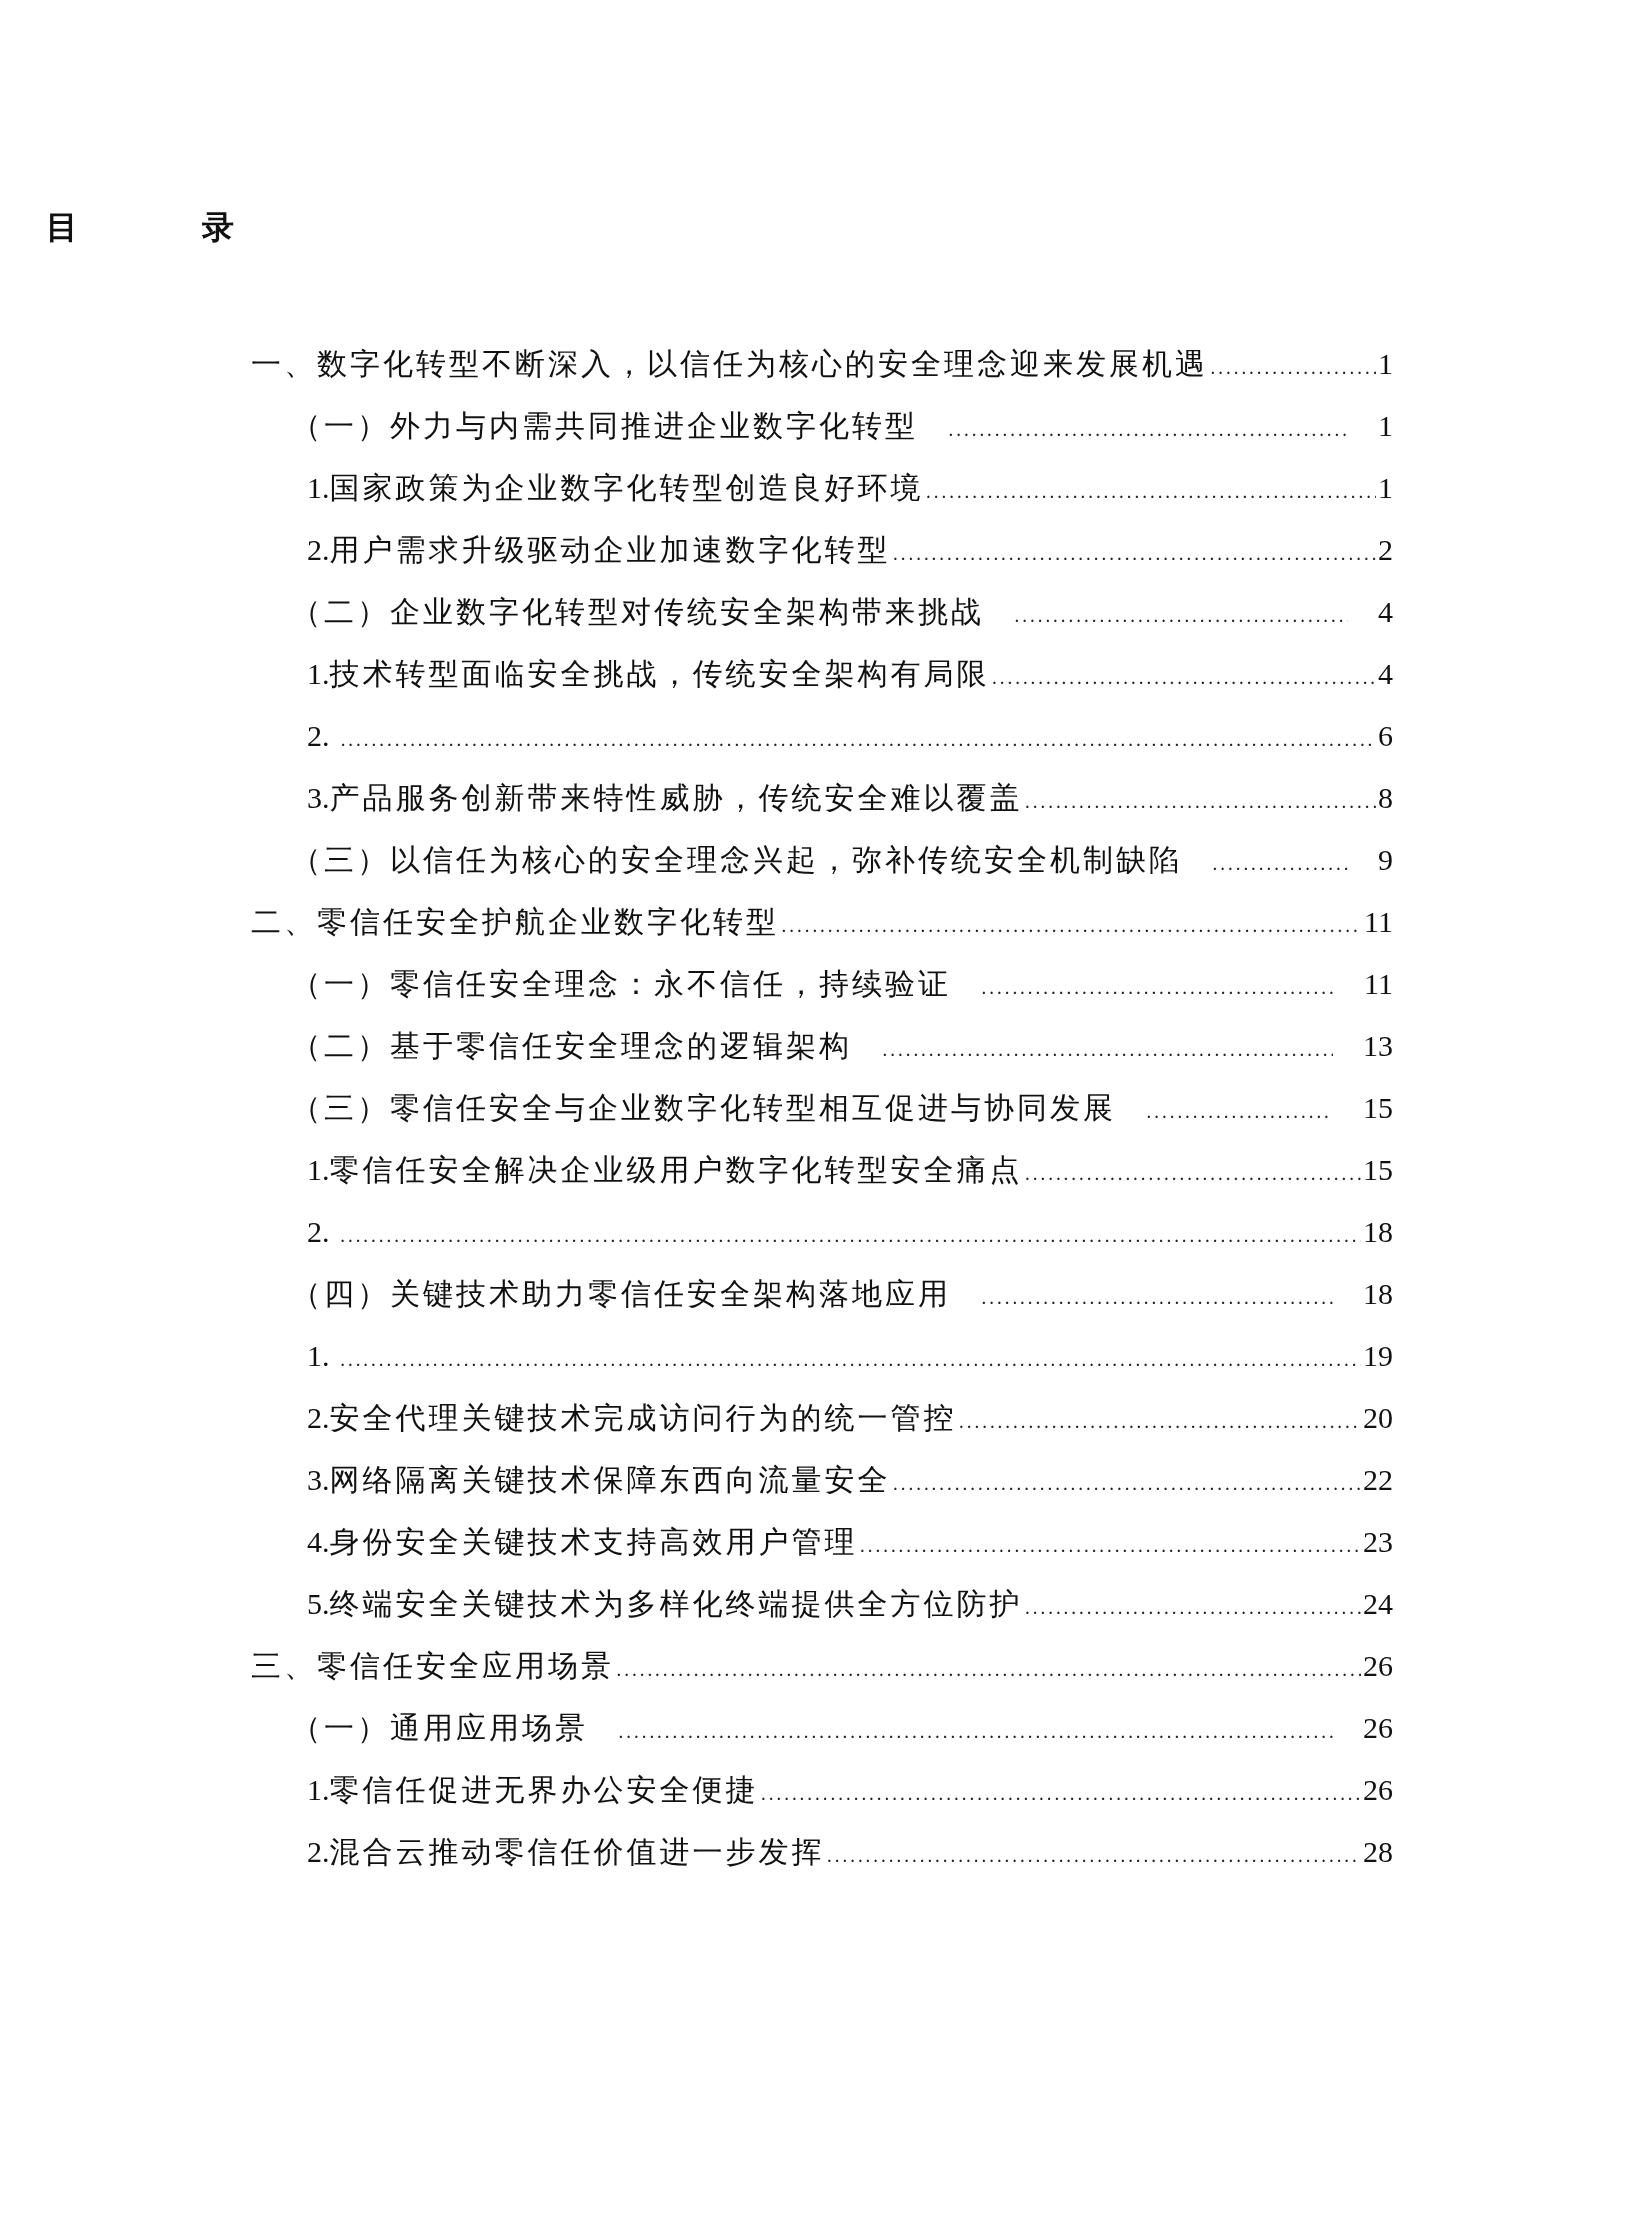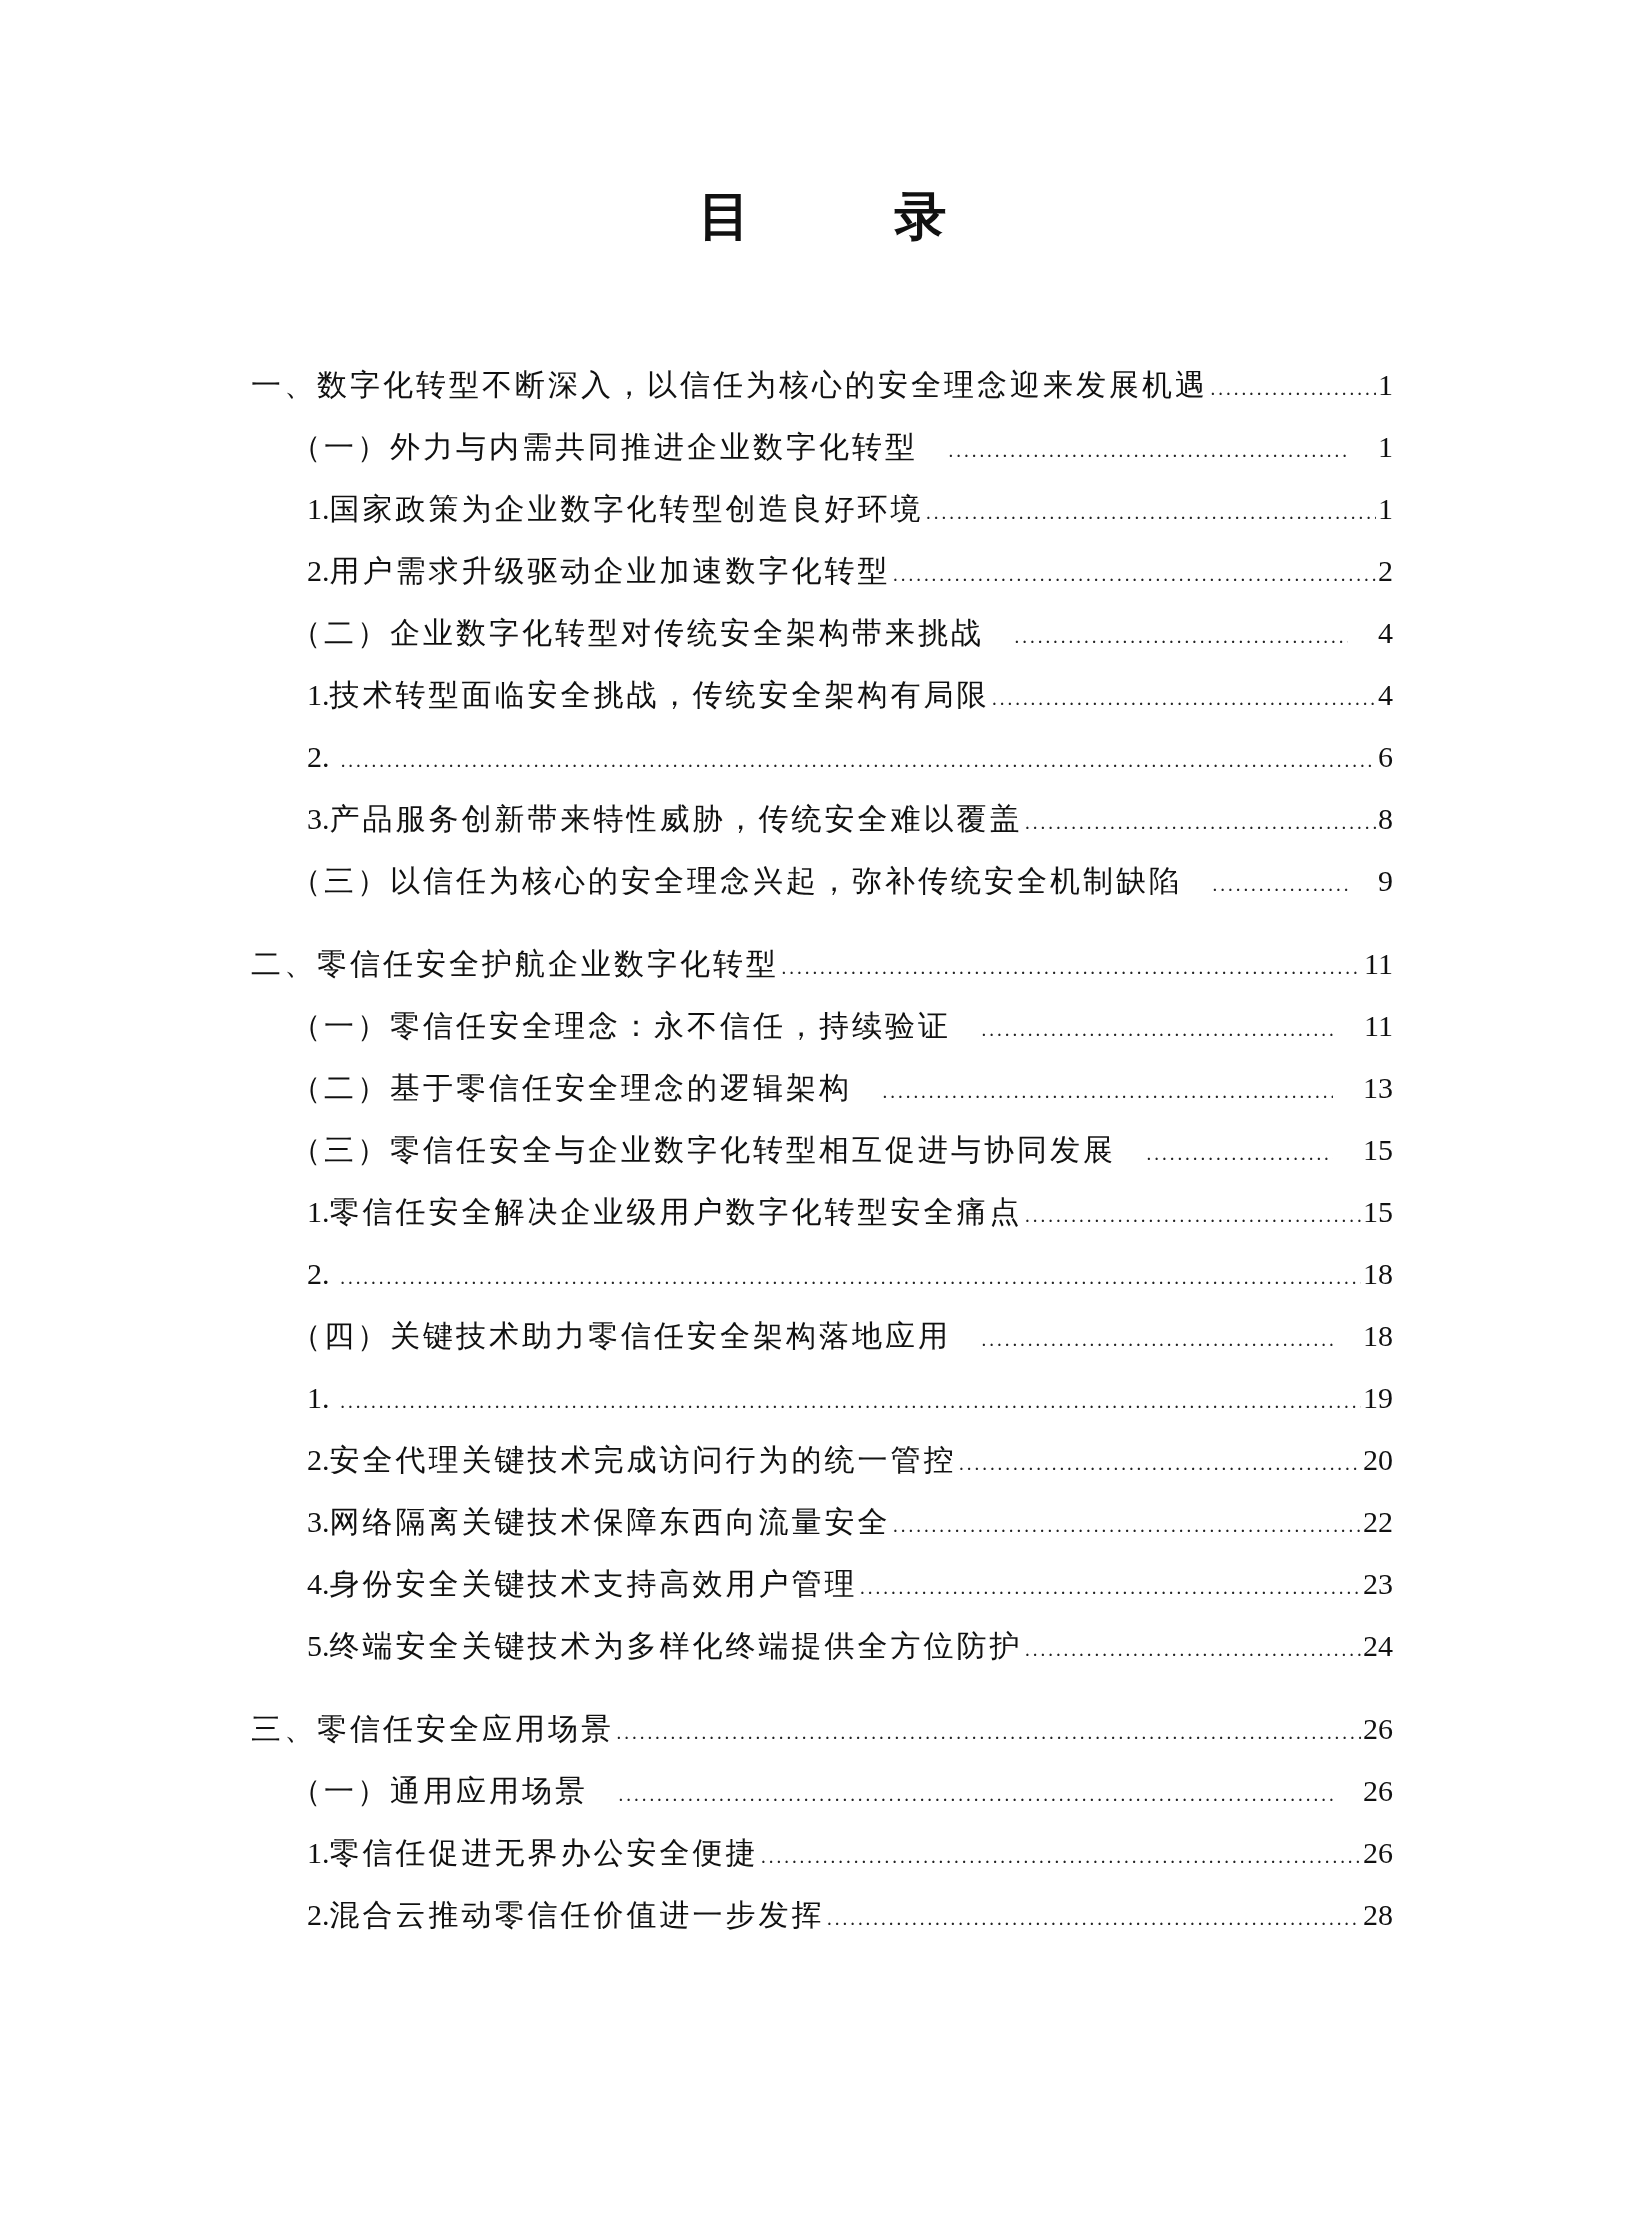--- a/index.html
+++ b/index.html
@@ -1,24 +1,24 @@
 <!DOCTYPE html>
 <html><head>
 <meta charset="utf-8">
 <style>
   html, body { margin: 0; padding: 0; background: #ffffff; }
   body { width: 1645px; height: 2233px; position: relative; overflow: hidden;
          font-family: "DejaVu Serif", "Liberation Serif", serif; color: #111; }
-  .title { position: absolute; top: 188px; left: 0; width: 1645px; text-align: center;
+  .title { position: absolute; top: 199px; left: 0; width: 1645px; text-align: left;
            font-family: "DejaVu Sans", "Liberation Sans", sans-serif; font-weight: bold;
-           font-size: 52px; letter-spacing: 46px; text-indent: 46px; line-height: 56px; }
+           font-size: 32px; letter-spacing: 46px; text-indent: 46px; line-height: 56px; }
   .toc { position: absolute; top: 339px; left: 251px; width: 1142px; }
   .entry { display: flex; align-items: baseline; height: 62px; line-height: 50px;
            font-size: 30px; letter-spacing: 3px; white-space: nowrap; }
-  .entry.l1 { padding-left: 0; margin-top: 21px; }
+  .entry.l1 { padding-left: 0; }
   .entry.l2 { padding-left: 40px; gap: 28px; }
   .entry.l3 { padding-left: 56px; }
   .num { display: inline-block; width: 52px; letter-spacing: 0; font-family: "Liberation Serif", serif; }
   .label { flex: 0 0 auto; }
   .leader { flex: 1 1 auto; overflow: hidden; margin: 0 2px; letter-spacing: 0;
             font-size: 18px; color: #222; }
   .leader::before { content: "................................................................................................................................................................................................................................"; letter-spacing: 2px; }
   .page { flex: 0 0 auto; letter-spacing: 0; font-family: "Liberation Serif", serif; font-size: 30px; text-align: right; }
 </style>
 </head>

